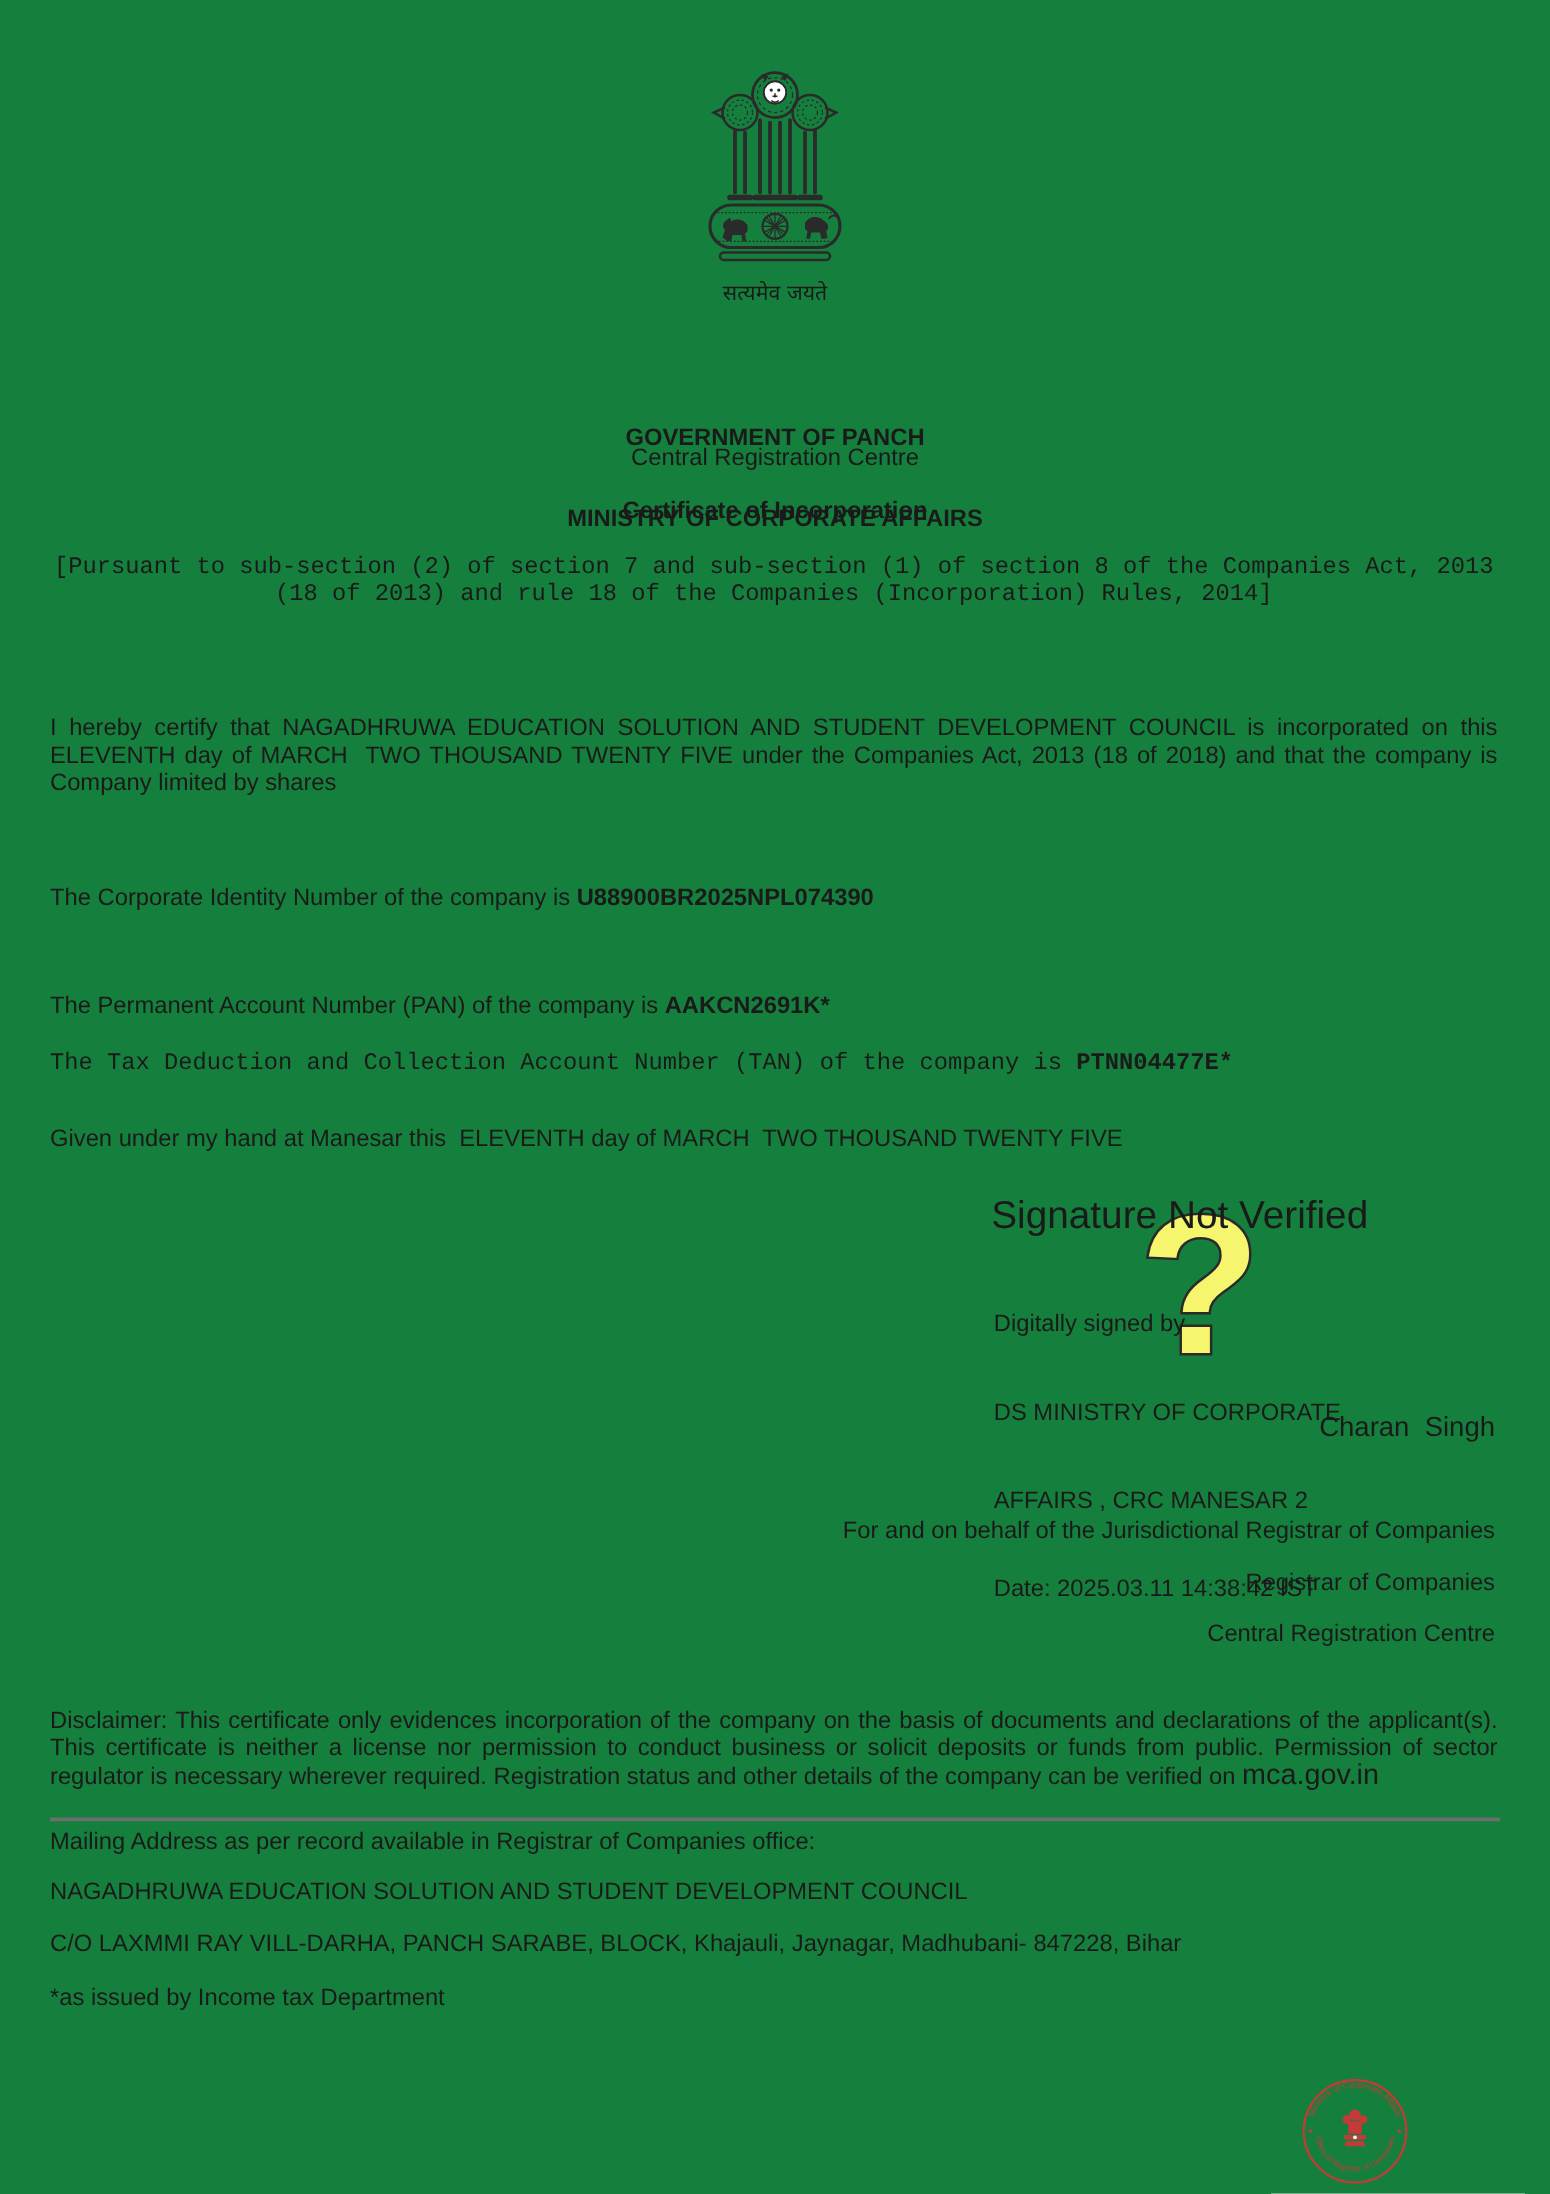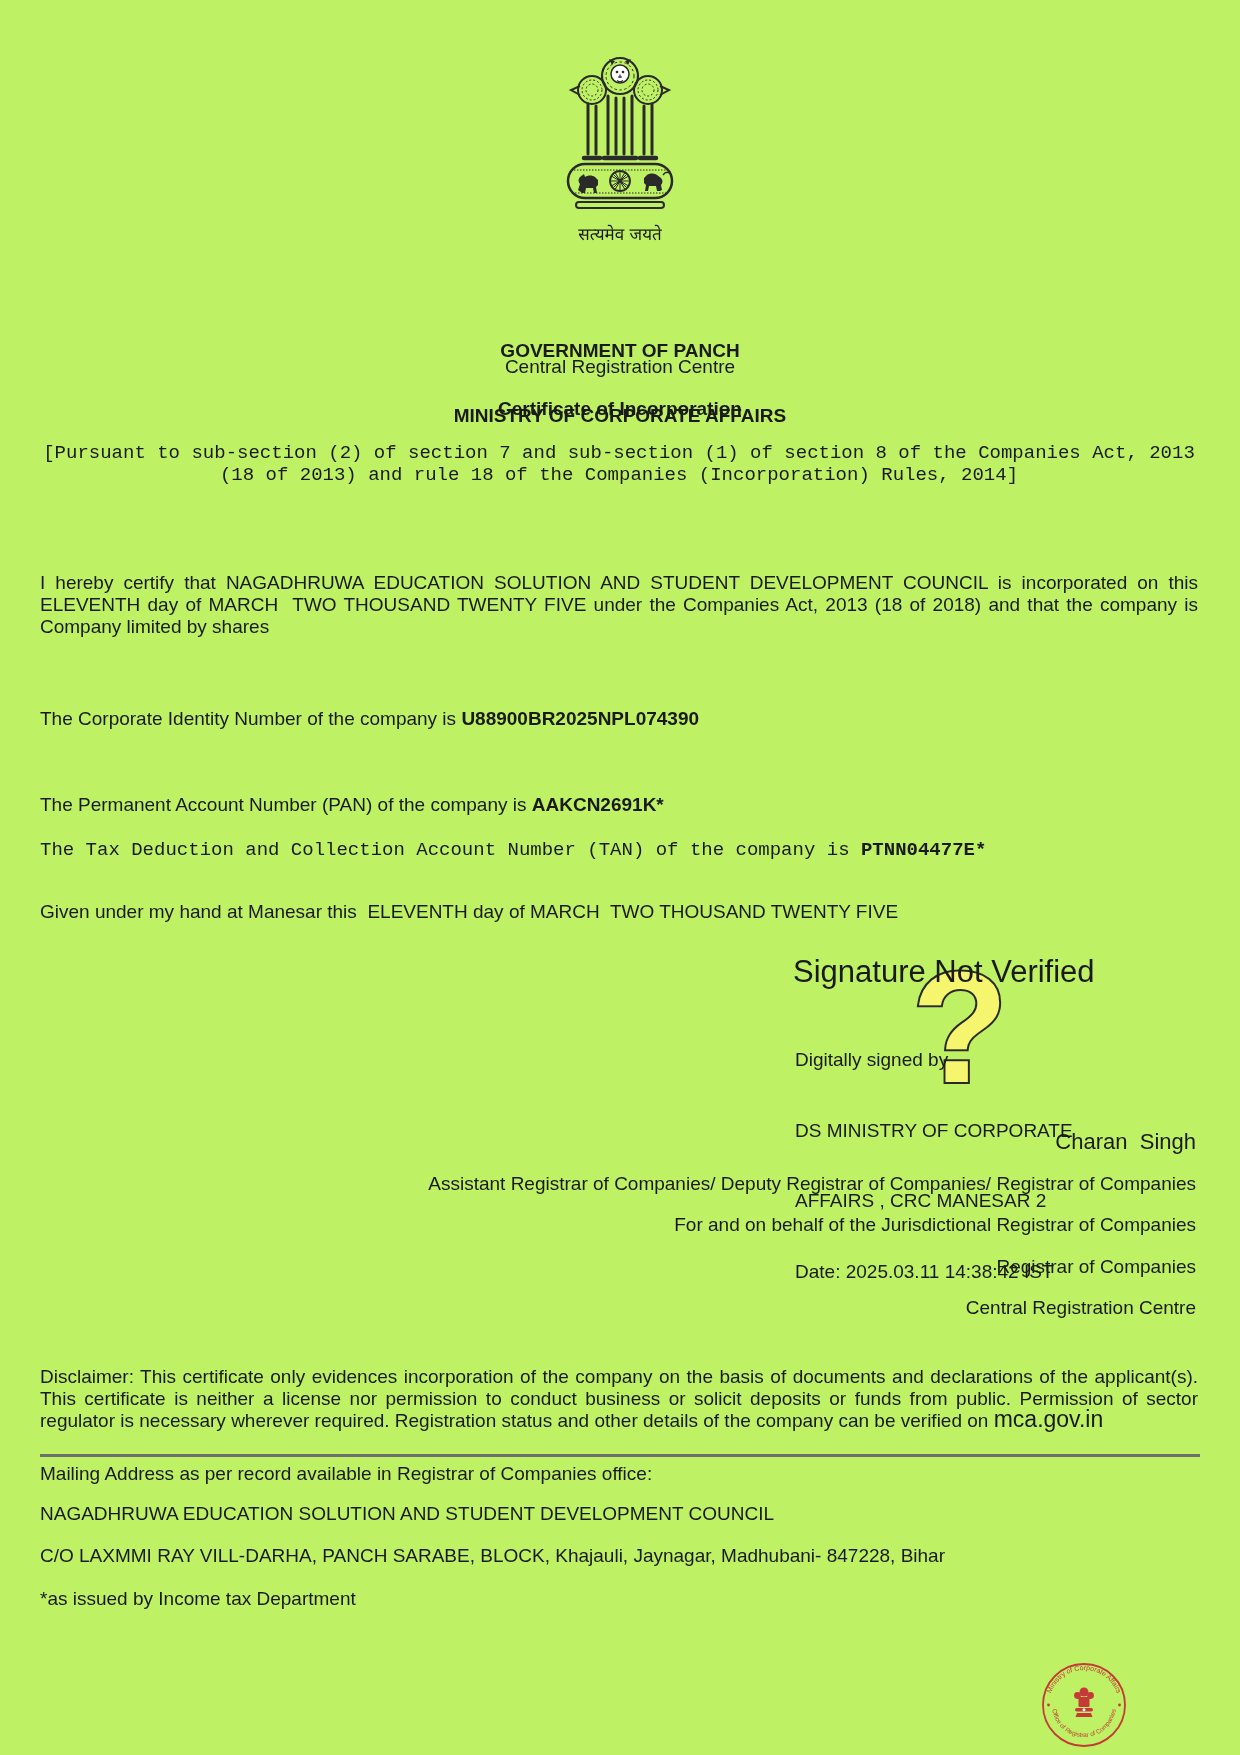--- a/index.html
+++ b/index.html
@@ -1,17 +1,17 @@
 <!DOCTYPE html>
 <html><head>
 <meta charset="utf-8">
 <style>
   html,body { margin:0; padding:0; background:#ffffff; }
   .page {
-    position:relative; width:1240px; height:1755px; background:#bef264;
+    position:relative; width:1240px; height:1755px; background:#15803d;
     font-family:"Liberation Sans", sans-serif; color:#1a1a1a; overflow:hidden;
   }
   .abs { position:absolute; }
   .t  { font-size:19px; line-height:22px; white-space:pre-wrap; z-index:2; }
   .b  { font-weight:bold; }
   .center { left:0; width:1240px; text-align:center; }
   .left40 { left:40px; width:1158px; }
   .justify { text-align:justify; }
   .rightcol { right:44px; text-align:left; white-space:pre-wrap; z-index:2; }
   .sig-status { font-size:31px; line-height:31px; white-space:pre; z-index:2; }
@@ -104,21 +104,20 @@
 
   <div class="abs sig-status" style="left:793px; top:956px;">Signature Not Verified</div>
   <div class="abs sig-block" style="left:795px; top:1001px;">
     <div>Digitally signed by</div>
     <div>DS MINISTRY OF CORPORATE</div>
     <div>AFFAIRS , CRC MANESAR 2</div>
     <div>Date: 2025.03.11 14:38:42 IST</div>
   </div>
 
   <div class="abs t rightcol name" style="top:1131px;">Charan  Singh</div>
-  <div class="abs t rightcol" style="top:1173px;">Assistant Registrar of Companies/ Deputy Registrar of Companies/ Registrar of Companies</div>
   <div class="abs t rightcol" style="top:1214px;">For and on behalf of the Jurisdictional Registrar of Companies</div>
   <div class="abs t rightcol" style="top:1256px;">Registrar of Companies</div>
   <div class="abs t rightcol" style="top:1297px;">Central Registration Centre</div>
 
   <div class="abs t left40 justify" style="top:1366px; line-height:21.5px;"><span>Disclaimer: This certificate only evidences incorporation of the company on the basis of documents and declarations of the applicant(s). This certificate is neither a license nor permission to conduct business or solicit deposits or funds from public. Permission of sector regulator is necessary wherever required. Registration status and other details of the company can be verified on </span><span class="mca">mca.gov.in</span></div>
 
   <div class="abs hrule" style="top:1454px;"></div>
 
   <div class="abs t" style="left:40px; top:1463px;">Mailing Address as per record available in Registrar of Companies office:</div>
   <div class="abs t" style="left:40px; top:1503px;">NAGADHRUWA EDUCATION SOLUTION AND STUDENT DEVELOPMENT COUNCIL</div>

